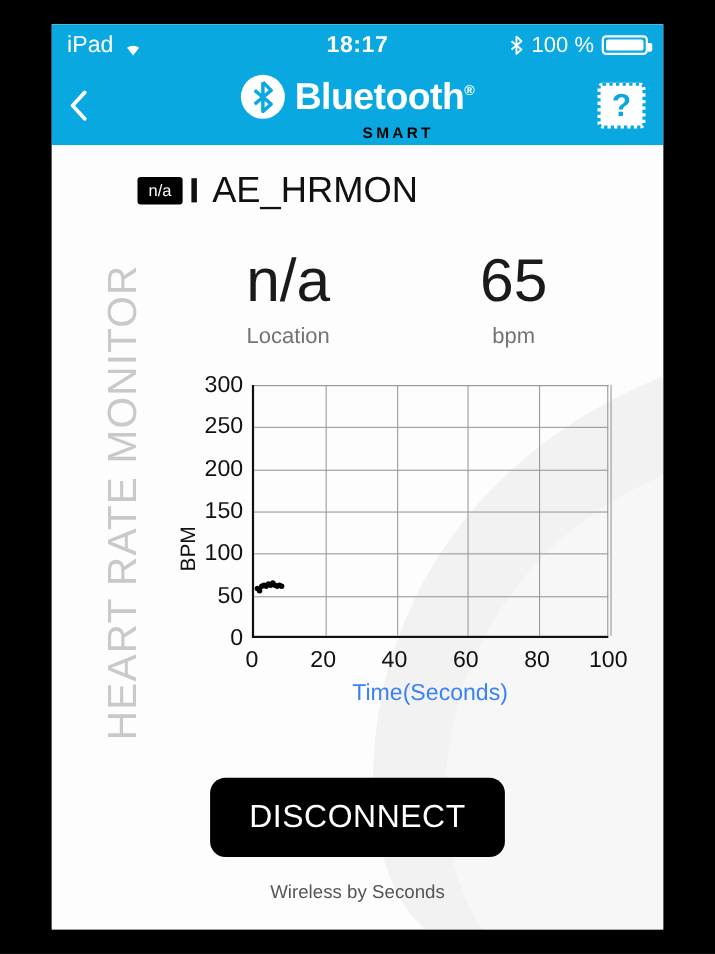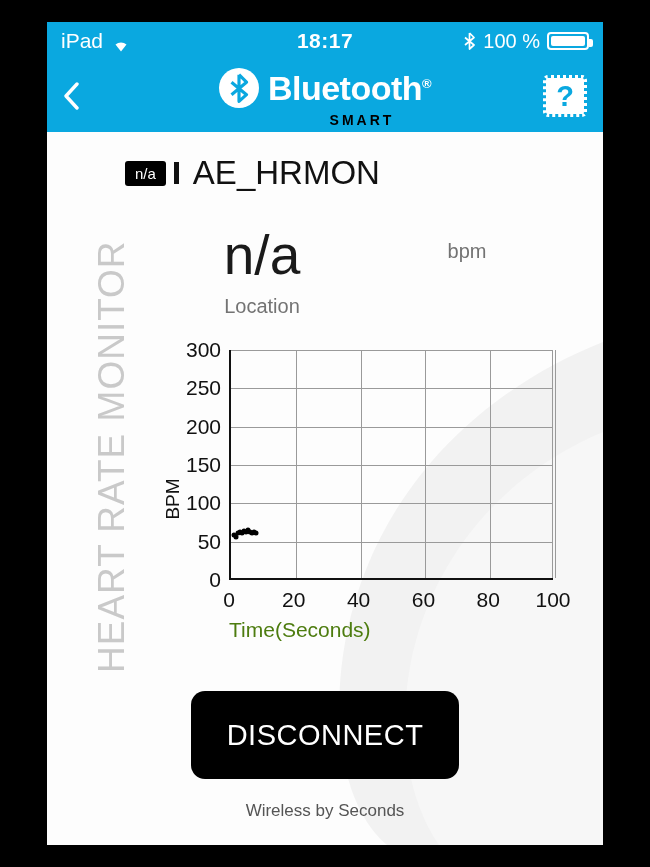--- a/index.html
+++ b/index.html
@@ -170,29 +170,29 @@
   .plot-top { position:absolute; left:0; right:0; top:0; height:1px; background:#9a9a9a;}
   .plot-right { position:absolute; top:0; bottom:0; right:0; width:1px; background:#9a9a9a;}
   .dot {
     position: absolute; width: 5px; height: 5px; border-radius: 50%;
     background: #000; transform: translate(-50%, 50%);
   }
   .xticks { position: absolute; left: 182px; top: 248px; width: 324px; }
   .xtick { position: absolute; font-size: 21px; color: #111; transform: translateX(-50%); }
   .xlabel {
     position: absolute; left: 182px; width: 324px; top: 278px;
-    text-align: left; font-size: 21px; color: #4d7c0f;
+    text-align: center; font-size: 21px; color: #3b82f6;
   }
 
   
   .disconnect {
     position: absolute; z-index: 3;
     left: 50%; transform: translateX(-50%);
     bottom: 66px;
-    width: 268px; height: 88px;
+    width: 268px; height: 72px;
     background: #000; color: #fff;
     border: none; border-radius: 14px;
     font-size: 29px; letter-spacing: .5px;
     cursor: pointer;
     font-family: "Liberation Sans", sans-serif;
   }
   .footer-note {
     position: absolute; z-index: 3;
     left: 0; right: 0; bottom: 24px;
     text-align: center; color: #555; font-size: 17px;
@@ -265,20 +265,21 @@
         <span class="nabar"></span>
         <span class="device-name">AE_HRMON</span>
       </div>
 
       <div class="readouts">
         <div class="readout loc">
           <div class="big">n/a</div>
           <div class="lbl">Location</div>
         </div>
         <div class="readout bpm">
+          <div class="big">65</div>
           <div class="lbl">bpm</div>
         </div>
       </div>
 
       <div class="chart-wrap">
         <div class="ylabel">BPM</div>
         <div class="yticks" id="yticks">
             <div class="ytick" style="top: 240px;">0</div>
             <div class="ytick" style="top: 201.667px;">50</div>
             <div class="ytick" style="top: 163.333px;">100</div>

